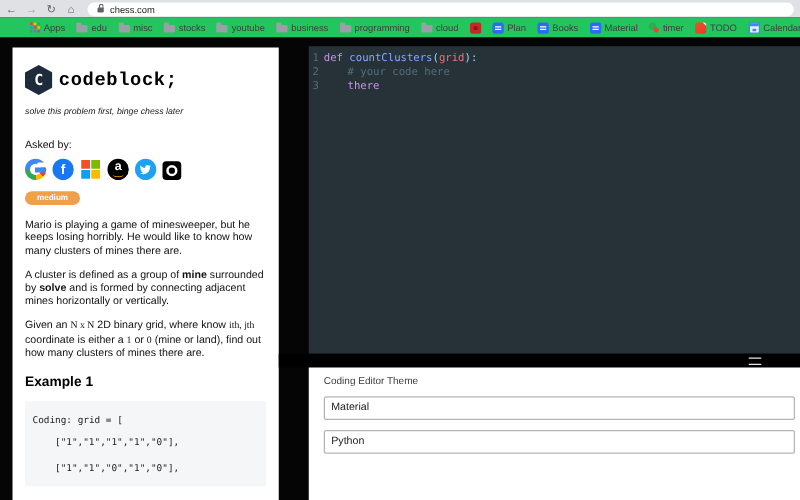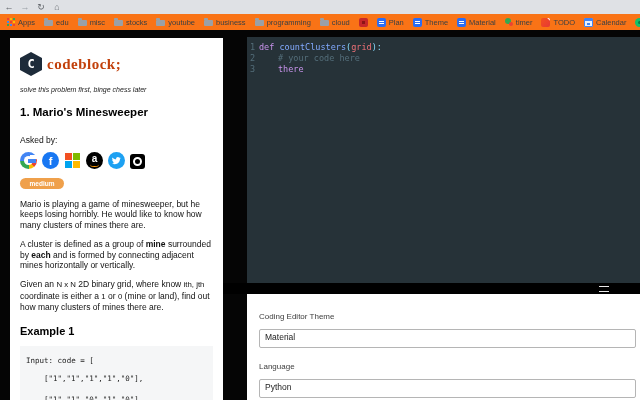--- a/index.html
+++ b/index.html
@@ -13,22 +13,22 @@
           margin-left:2px;cursor:default;}
   .nav-ic.fwd{color:#9aa0a6;}
   .omnibox{flex:1;height:11px;background:#fff;border-radius:6px;margin:0 5px 0 6px;
            display:flex;align-items:center;padding-left:8px;}
   .lock{width:5px;height:4px;background:#5f6368;border-radius:1px;position:relative;margin-top:1px;}
   .lock::before{content:"";position:absolute;top:-3px;left:0.5px;width:2px;height:3px;
                 border:1px solid #5f6368;border-bottom:none;border-radius:2px 2px 0 0;}
   .url{font-size:7.5px;color:#202124;margin-left:5px;}
 
   
-  .bookmarks{position:absolute;left:0;top:14px;width:640px;height:16px;background:#f97316;
-             display:flex;align-items:center;padding-left:7px;box-sizing:border-box;}
+  .bookmarks{position:absolute;left:0;top:14px;width:640px;height:16px;background:#22c55e;
+             display:flex;align-items:center;padding-left:24px;box-sizing:border-box;}
   .bm{display:flex;align-items:center;margin-right:9px;flex:none;}
   .bl{font-size:7.5px;color:#3c4043;margin-left:3px;}
   .bi{flex:none;display:inline-block;}
   .bi-apps{width:8px;height:8px;position:relative;}
   .bi-apps::before{content:"";position:absolute;width:2px;height:2px;background:#ea4335;
      box-shadow:3px 0 #fbbc05,6px 0 #34a853,0 3px #4285f4,3px 3px #ea4335,6px 3px #fbbc05,
                 0 6px #34a853,3px 6px #4285f4,6px 6px #ea4335;}
   .bi-folder{width:9px;height:6px;background:#9aa0a6;border-radius:1px;position:relative;margin-top:1px;}
   .bi-folder::before{content:"";position:absolute;top:-2px;left:0;width:4px;height:2px;
                      background:#9aa0a6;border-radius:1px 1px 0 0;}
@@ -58,22 +58,22 @@
   .page{position:absolute;left:0;top:30px;width:640px;height:370px;background:#050505;}
 
   
   .card{position:absolute;left:10px;top:8px;width:213px;height:362px;background:#fff;
         padding:12px 10px 0 10px;box-sizing:border-box;overflow:hidden;}
   .logo-row{display:flex;align-items:center;margin-top:2px;}
   .hex{width:22px;height:24px;background:#1d2b3a;color:#fff;
        clip-path:polygon(50% 0,100% 25%,100% 75%,50% 100%,0 75%,0 25%);
        display:flex;align-items:center;justify-content:center;
        font-family:"DejaVu Sans Mono",monospace;font-weight:bold;font-size:12px;}
-  .wordmark{font-family:Liberation Serif, serif;font-weight:bold;font-size:15px;
-            color:#c2410c;margin-left:5px;letter-spacing:0.5px;}
+  .wordmark{font-family:Liberation Mono, monospace;font-weight:bold;font-size:15px;
+            color:#000000;margin-left:5px;letter-spacing:0.5px;}
   .tagline{margin-top:10px;font-size:7px;font-style:italic;color:#222;}
   .card h1{margin:13px 0 0 0;font-size:11.5px;color:#000;}
   .askedby{margin-top:17px;font-size:8.5px;color:#111;}
   .companies{margin-top:7px;display:flex;align-items:center;}
   .ci{width:17px;height:17px;flex:none;margin-right:5px;position:relative;}
   .ci-fb{background:#1877f2;border-radius:50%;color:#fff;font-weight:bold;font-size:11px;
          display:flex;align-items:flex-end;justify-content:center;line-height:15px;}
   .g-ring{position:absolute;inset:0;border-radius:50%;
           background:conic-gradient(from -45deg,#4285f4 0 25%,#ea4335 25% 50%,#fbbc05 50% 62%,#34a853 62% 87%,#4285f4 87% 100%);}
   .g-hole{position:absolute;left:4px;top:4px;width:9px;height:9px;background:#fff;border-radius:50%;}
@@ -86,56 +86,60 @@
   .az-a{position:absolute;left:0;right:0;top:1px;text-align:center;color:#fff;font-size:10px;font-weight:bold;}
   .az-smile{position:absolute;left:4px;top:10px;width:9px;height:4px;border-bottom:1.5px solid #ff9900;
             border-radius:50%;}
   .ci-tw{background:#1da1f2;border-radius:50%;display:flex;align-items:center;justify-content:center;}
   .ci-target{width:15px;height:15px;margin-top:1px;background:#000;border-radius:3px;
              display:flex;align-items:center;justify-content:center;}
   .ci-target i{width:5px;height:5px;border:2.5px solid #fff;border-radius:50%;display:block;}
   .badge{margin-top:9px;display:inline-block;width:44px;background:#efa04b;color:#fff;
          font-size:6.5px;font-weight:bold;text-align:center;padding:2px 0;border-radius:7px;}
   .card p{margin:9px 0 0 0;font-size:8.5px;line-height:10.4px;color:#111;}
-  .card p code{font-family:Liberation Sans, sans-serif;font-size:7.8px;}
+  .card p code{font-family:Liberation Serif, serif;font-size:7.8px;}
   .card h2{margin:12px 0 0 0;font-size:11px;color:#000;}
   .cblock{margin-top:9px;background:#f5f6f7;padding:8px 6px 4px 6px;
           font-family:"DejaVu Sans Mono",monospace;font-size:7.5px;color:#222;}
   .cblock .rows div{margin-left:18px;line-height:21px;}
   .cblock .cin{line-height:14px;}
 
   
   .rightpane{position:absolute;left:247px;top:0;width:448px;height:370px;}
   .editor{position:absolute;left:0;top:7px;width:393px;height:246px;background:#263238;
           padding:5px 0 0 3px;box-sizing:border-box;
           font-family:"DejaVu Sans Mono",monospace;font-size:8.5px;line-height:11px;}
   .eline{white-space:pre;}
   .ln{display:inline-block;width:9px;color:#546e7a;}
   .kw{color:#c792ea;} .fn{color:#82aaff;} .pn{color:#89ddff;} .ag{color:#f07178;} .cm{color:#546e7a;}
   .ind{margin-left:19px;}
   .splitter{position:absolute;left:-24px;top:253px;width:417px;height:11px;background:#000;}
   .grip{position:absolute;left:376px;top:3px;width:10px;height:4px;
         border-top:1.5px solid #e8e8e8;border-bottom:1.5px solid #e8e8e8;}
   .settings{position:absolute;left:0;top:264px;width:393px;height:106px;background:#fff;
-            padding:18px 5px 0 12px;box-sizing:border-box;}
+            padding:6px 5px 0 12px;box-sizing:border-box;}
   .slabel{font-size:8px;color:#3d3d3d;}
   .select{margin-top:8px;height:15px;border:1px solid #b5b5b5;border-radius:2px;background:#fff;
           font-size:8.5px;color:#222;padding:2px 0 0 5px;box-sizing:content-box;width:calc(100% - 6px);}
   .slabel.lang{margin-top:14px;}
 </style>
 </head>
 <body>
 
 <div class="screen">
 
   <div class="toolbar">
     <span class="nav-ic">←</span>
     <span class="nav-ic fwd">→</span>
     <span class="nav-ic">↻</span>
     <span class="nav-ic">⌂</span>
+    <div class="omnibox">
+      <span class="lock"></span>
+      <span class="url">chess.com</span>
+    </div>
   </div>
 
   <div class="bookmarks">
     <span class="bm">
         <i class="bi bi-apps"></i>
         <span class="bl">Apps</span>
       </span>
     <span class="bm">
         <i class="bi bi-folder"></i>
         <span class="bl">edu</span>
@@ -166,21 +170,21 @@
       </span>
     <span class="bm">
         <i class="bi bi-red"></i>
       </span>
     <span class="bm">
         <i class="bi bi-doc"></i>
         <span class="bl">Plan</span>
       </span>
     <span class="bm">
         <i class="bi bi-doc"></i>
-        <span class="bl">Theme</span>
+        <span class="bl">Books</span>
       </span>
     <span class="bm">
         <i class="bi bi-doc"></i>
         <span class="bl">Material</span>
       </span>
     <span class="bm">
         <i class="bi bi-timer"></i>
         <span class="bl">timer</span>
       </span>
     <span class="bm">
@@ -198,21 +202,20 @@
   </div>
 
   <div class="page">
 
     <div class="card">
       <div class="logo-row">
         <span class="hex">C</span>
         <span class="wordmark">codeblock;</span>
       </div>
       <div class="tagline">solve this problem first, binge chess later</div>
-      <h1>1. Mario's Minesweeper</h1>
       <div class="askedby">Asked by:</div>
 
       <div class="companies">
         <span class="ci">
           <span class="g-ring"></span>
           <span class="g-hole"></span>
           <span class="g-notch"></span>
           <span class="g-bar"></span>
         </span>
         <span class="ci ci-fb">f</span>
@@ -234,26 +237,26 @@
             </svg>
         </span>
         <span class="ci ci-target">
             <i></i>
           </span>
       </div>
 
       <div class="badge">medium</div>
 
       <p>Mario is playing a game of minesweeper, but he keeps losing horribly. He would like to know how many clusters of mines there are.</p>
-      <p><span>A cluster is defined as a group of </span><b>mine</b><span> surrounded by </span><b>each</b><span> and is formed by connecting adjacent mines horizontally or vertically.</span></p>
+      <p><span>A cluster is defined as a group of </span><b>mine</b><span> surrounded by </span><b>solve</b><span> and is formed by connecting adjacent mines horizontally or vertically.</span></p>
       <p><span>Given an </span><code>N x N</code><span> 2D binary grid, where know </span><code>ith, jth</code><span> coordinate is either a </span><code>1</code><span> or </span><code>0</code><span> (mine or land), find out how many clusters of mines there are.</span></p>
 
       <h2>Example 1</h2>
       <div class="cblock">
-        <div class="cin">Input: code = [</div>
+        <div class="cin">Coding: grid = [</div>
         <div class="rows">
           <div>["1","1","1","1","0"],</div>
           <div>["1","1","0","1","0"],</div>
 
         </div>
       </div>
     </div>
 
     <div class="rightpane">
       <div class="editor">
@@ -262,19 +265,18 @@
         <div class="eline"><span class="ln">3</span><span class="kw ind">there</span></div>
       </div>
 
       <div class="splitter">
         <span class="grip"></span>
       </div>
 
       <div class="settings">
         <div class="slabel">Coding Editor Theme</div>
         <div class="select">Material</div>
-        <div class="slabel lang">Language</div>
         <div class="select">Python</div>
       </div>
     </div>
 
   </div>
 </div>
 
 </body></html>

